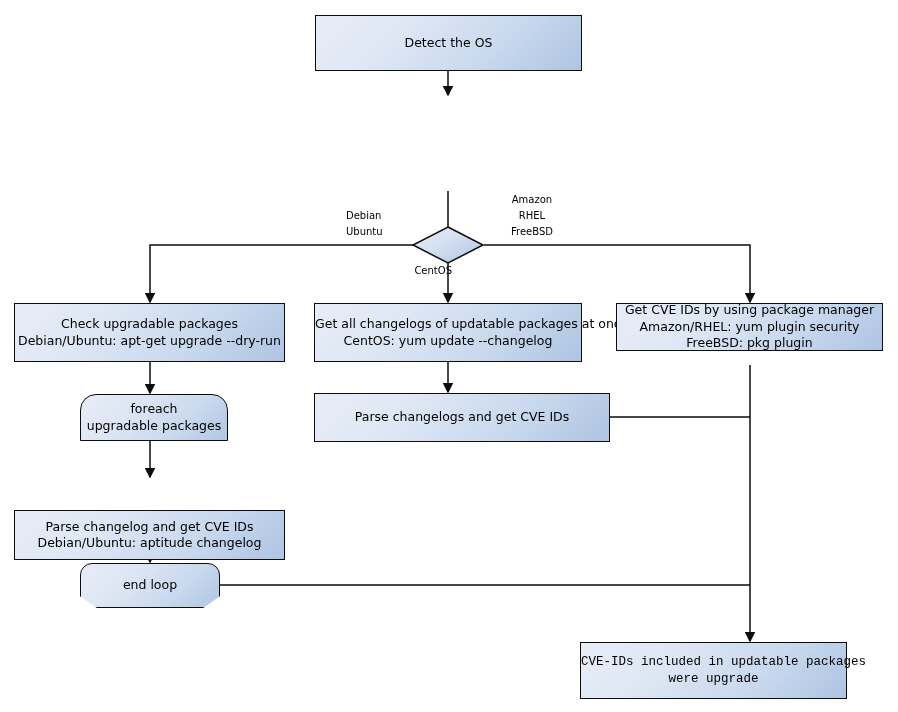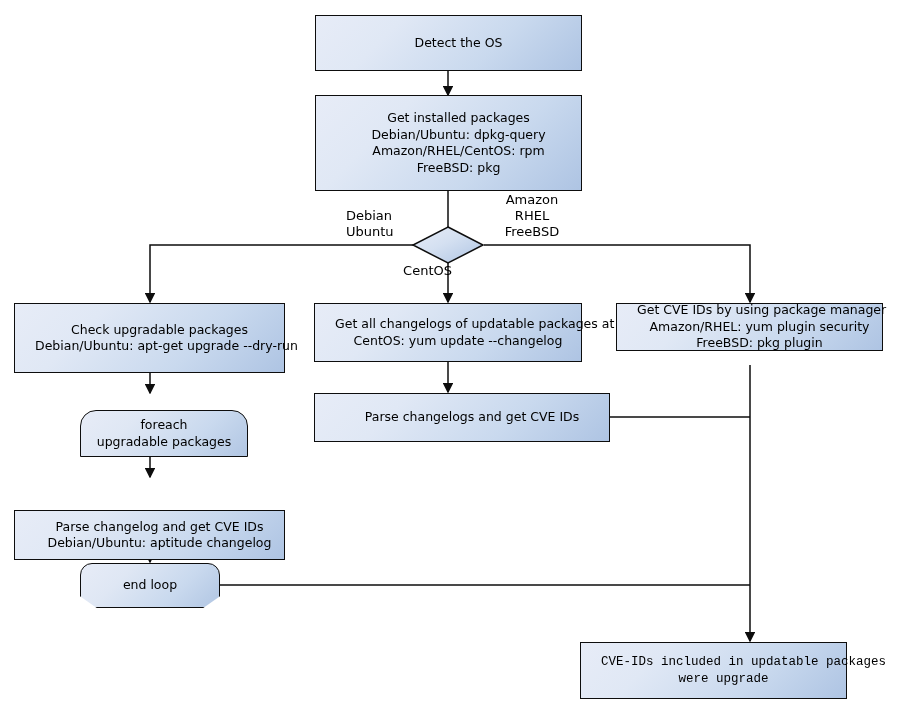--- a/index.html
+++ b/index.html
@@ -38,41 +38,40 @@
     white-space: nowrap;
   }
   .node .label {
     width: 100%;
     text-align: center;
   }
   
   .proc {
     border: 1.4px solid #0d0d0d;
     background: linear-gradient(135deg, #e7ecf7 0%, #e0e8f5 28%, #c9d9ee 66%, #aec4e3 100%);
-    padding-left: 20px;
   }
   
   .loop-start {
     border: 1.4px solid #0d0d0d;
     background: linear-gradient(135deg, #e7ecf7 0%, #dfe7f4 30%, #c9d9ee 68%, #b1c6e3 100%);
     border-radius: 16px 16px 0 0;
   }
   
   .loop-end {
     border: 1.4px solid #0d0d0d;
     background: linear-gradient(135deg, #e7ecf7 0%, #dfe7f4 30%, #c9d9ee 68%, #b1c6e3 100%);
     border-radius: 12px 12px 0 0;
     clip-path: polygon(0 0, 100% 0, 100% 74%, 88% 100%, 12% 100%, 0 74%);
   }
   .decision {
     position: absolute;
   }
   .edge-label {
     position: absolute;
-    font-size: 13px;
+    font-size: 10px;
     line-height: 16px;
     color: #000000;
     white-space: nowrap;
     text-align: center;
   }
   .overflow-text {
     overflow: visible;
   }
   .overflow-text .label {
     white-space: nowrap;
@@ -118,28 +117,20 @@
       <path d="M 750 585 L 750 641" marker-end="url(#arrow)"></path>
     </g>
   </svg>
 
   <div class="node proc" style="left:315px; top:15px; width:267px; height:56px;">
     <div class="label">
       <span>Detect the OS</span>
     </div>
   </div>
 
-  <div class="node proc" style="left:315px; top:95px; width:267px; height:96px;">
-    <div class="label">
-      <span>Get installed packages</span><br>
-      <span>Debian/Ubuntu: dpkg-query</span><br>
-      <span>Amazon/RHEL/CentOS: rpm</span><br>
-      <span>FreeBSD: pkg</span>
-    </div>
-  </div>
 
   <svg class="decision" style="left:411px; top:225px; width:74px; height:40px;" viewBox="0 0 74 40">
     <defs>
       <linearGradient id="diaGrad" x1="0" y1="0" x2="1" y2="1">
         <stop offset="0%" stop-color="#e7ecf7"></stop>
         <stop offset="45%" stop-color="#d4e0f1"></stop>
         <stop offset="100%" stop-color="#aec4e3"></stop>
       </linearGradient>
     </defs>
     <polygon points="37,2 72,20 37,38 2,20" fill="url(#diaGrad)" stroke="#0d0d0d" stroke-width="1.5"></polygon>
@@ -153,21 +144,21 @@
   <div class="edge-label" style="left:496px; top:192px; width:72px; text-align:center;">
     <span>Amazon</span><br>
     <span>RHEL</span><br>
     <span>FreeBSD</span>
   </div>
 
   <div class="edge-label" style="left:396px; top:263px; width:56px; text-align:right;">
     <span>CentOS</span>
   </div>
 
-  <div class="node proc" style="left:14px; top:303px; width:271px; height:70px;">
+  <div class="node proc" style="left:14px; top:303px; width:271px; height:59px;">
     <div class="label">
       <span>Check upgradable packages</span><br>
       <span>Debian/Ubuntu: apt-get upgrade --dry-run</span>
     </div>
   </div>
 
   <div class="node proc overflow-text" style="left:314px; top:303px; width:268px; height:59px;">
     <div class="label">
       <span>Get all changelogs of updatable packages at once</span><br>
       <span>CentOS: yum update --changelog</span>
@@ -175,21 +166,21 @@
   </div>
 
   <div class="node proc" style="left:616px; top:303px; width:267px; height:48px;">
     <div class="label">
       <span>Get CVE IDs by using package manager</span><br>
       <span>Amazon/RHEL: yum plugin security</span><br>
       <span>FreeBSD: pkg plugin</span>
     </div>
   </div>
 
-  <div class="node loop-start" style="left:80px; top:394px; width:168px; height:47px;margin-top:16px;">
+  <div class="node loop-start" style="left:80px; top:394px; width:148px; height:47px;">
     <div class="label">
       <span>foreach</span><br>
       <span>upgradable  packages</span>
     </div>
   </div>
 
   <div class="node proc" style="left:314px; top:393px; width:296px; height:49px;">
     <div class="label">
       <span>Parse changelogs and get CVE IDs</span>
     </div>

